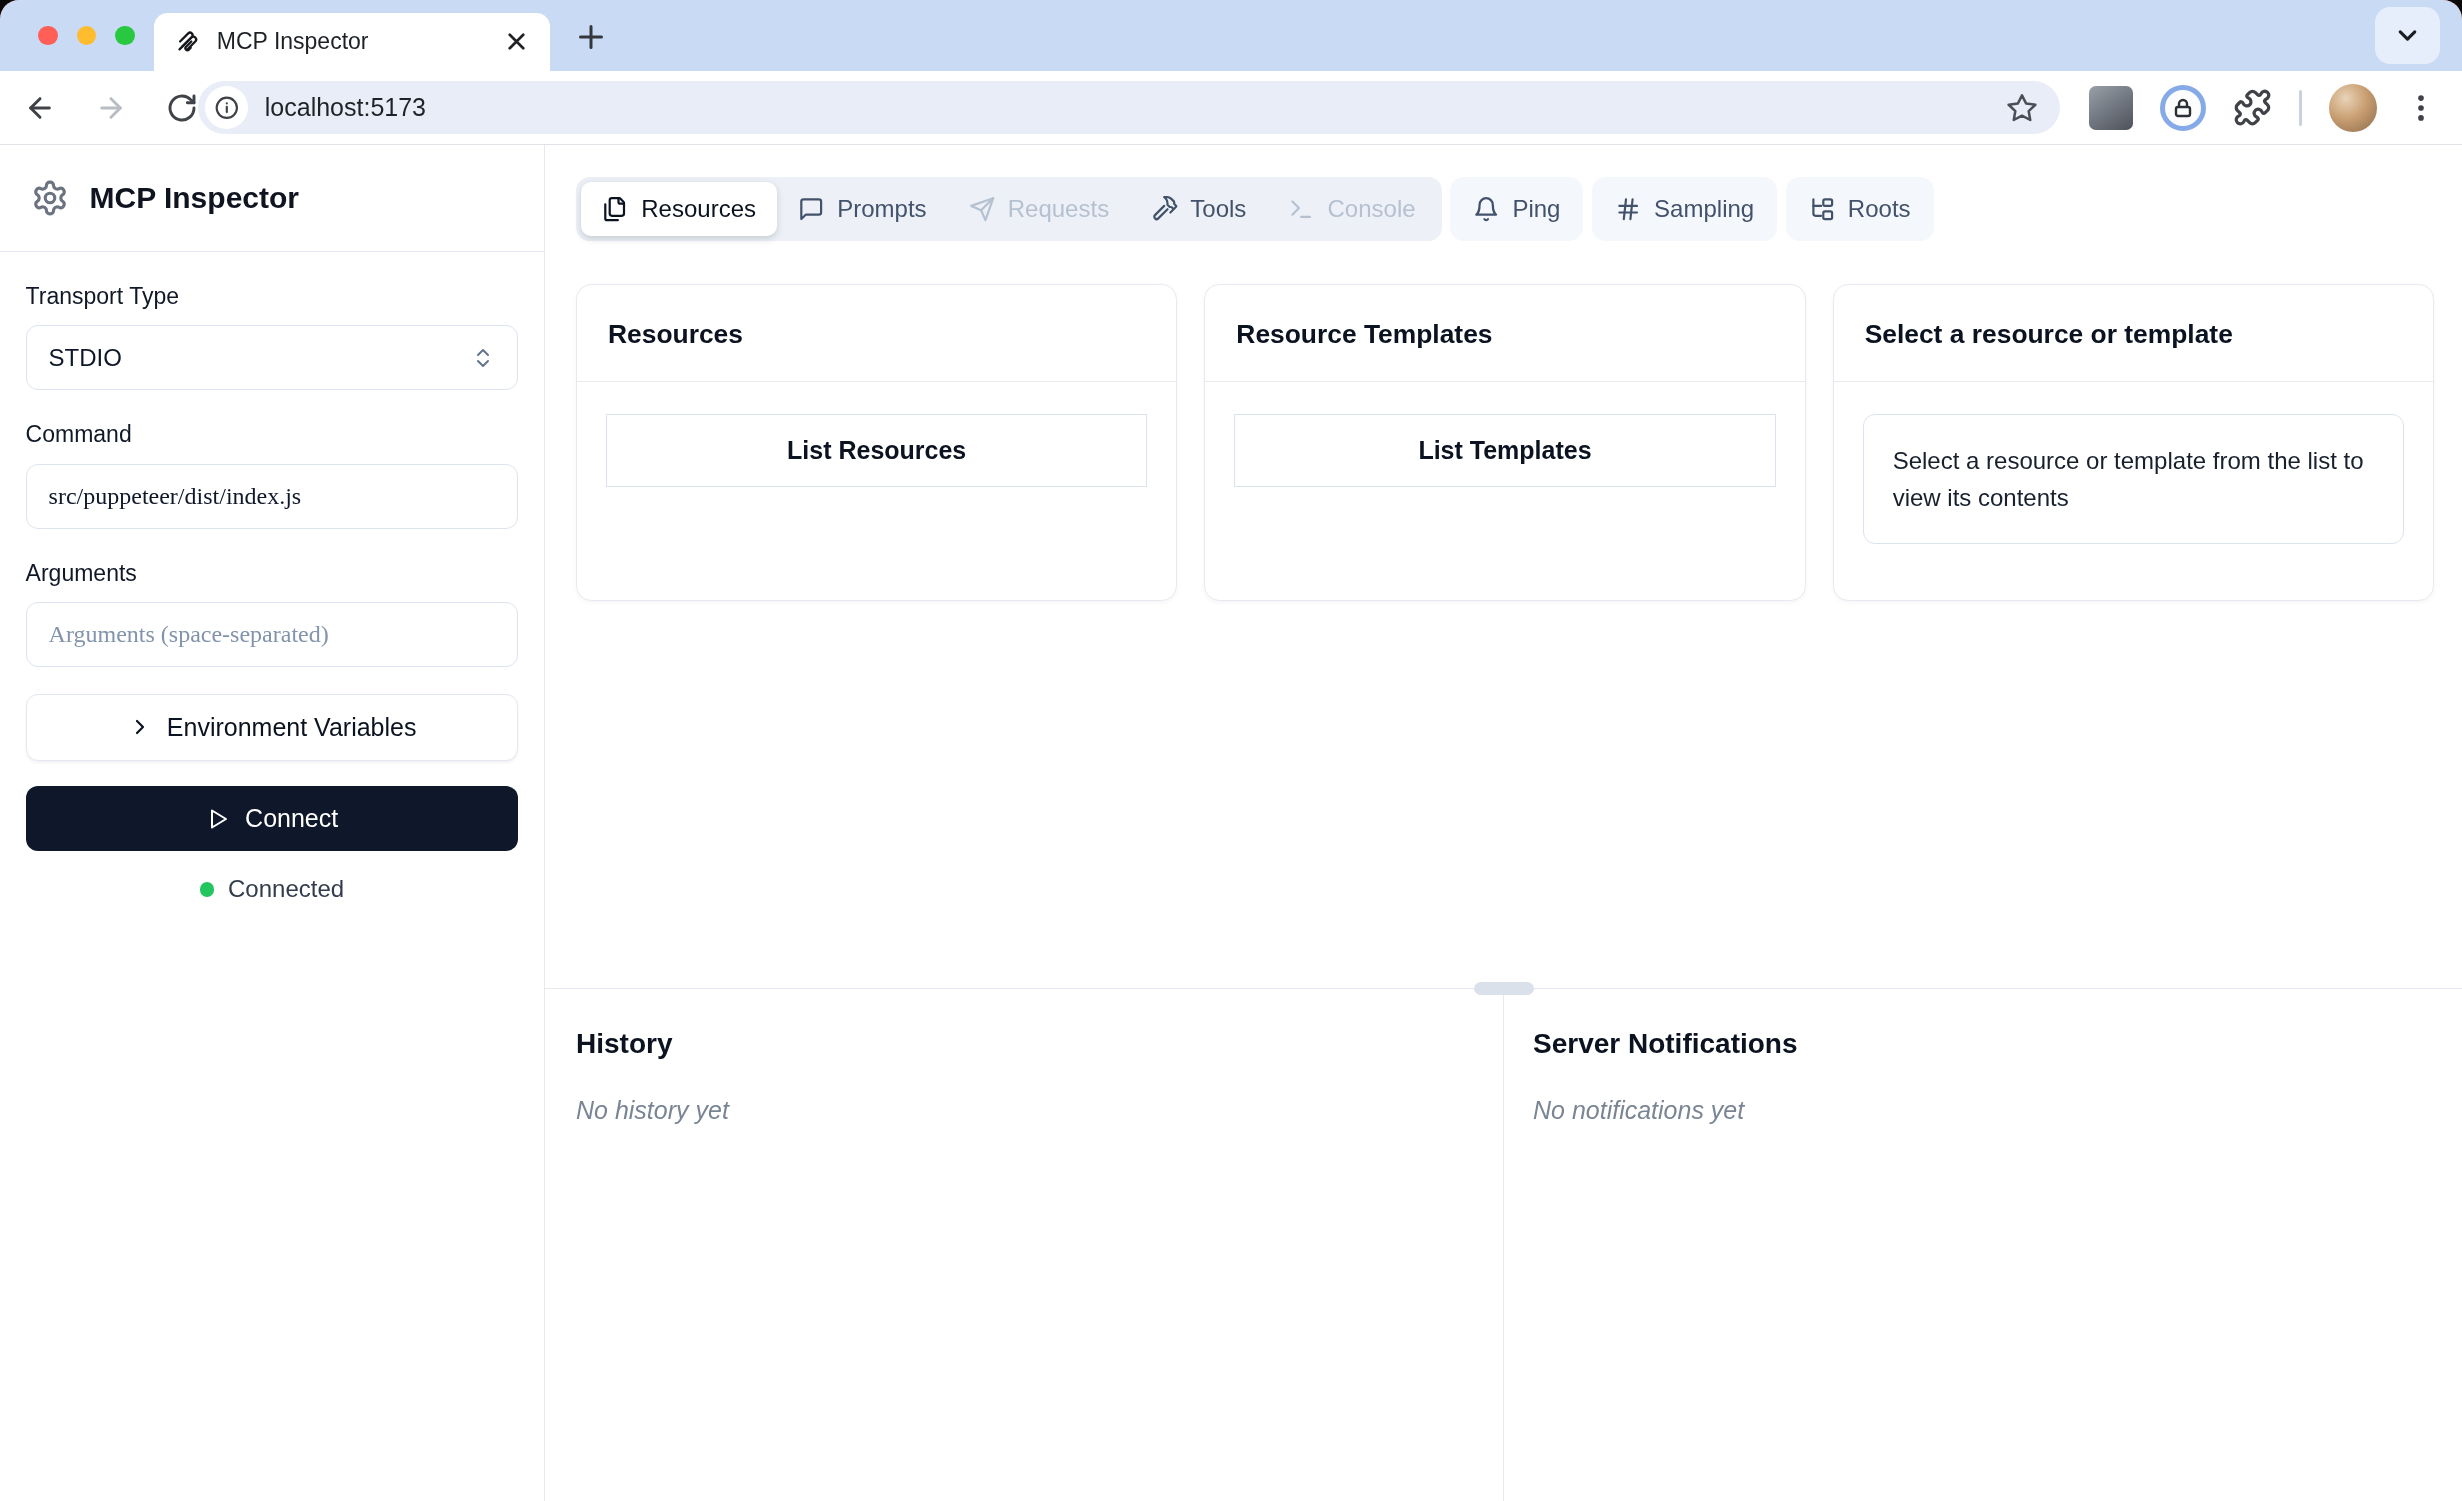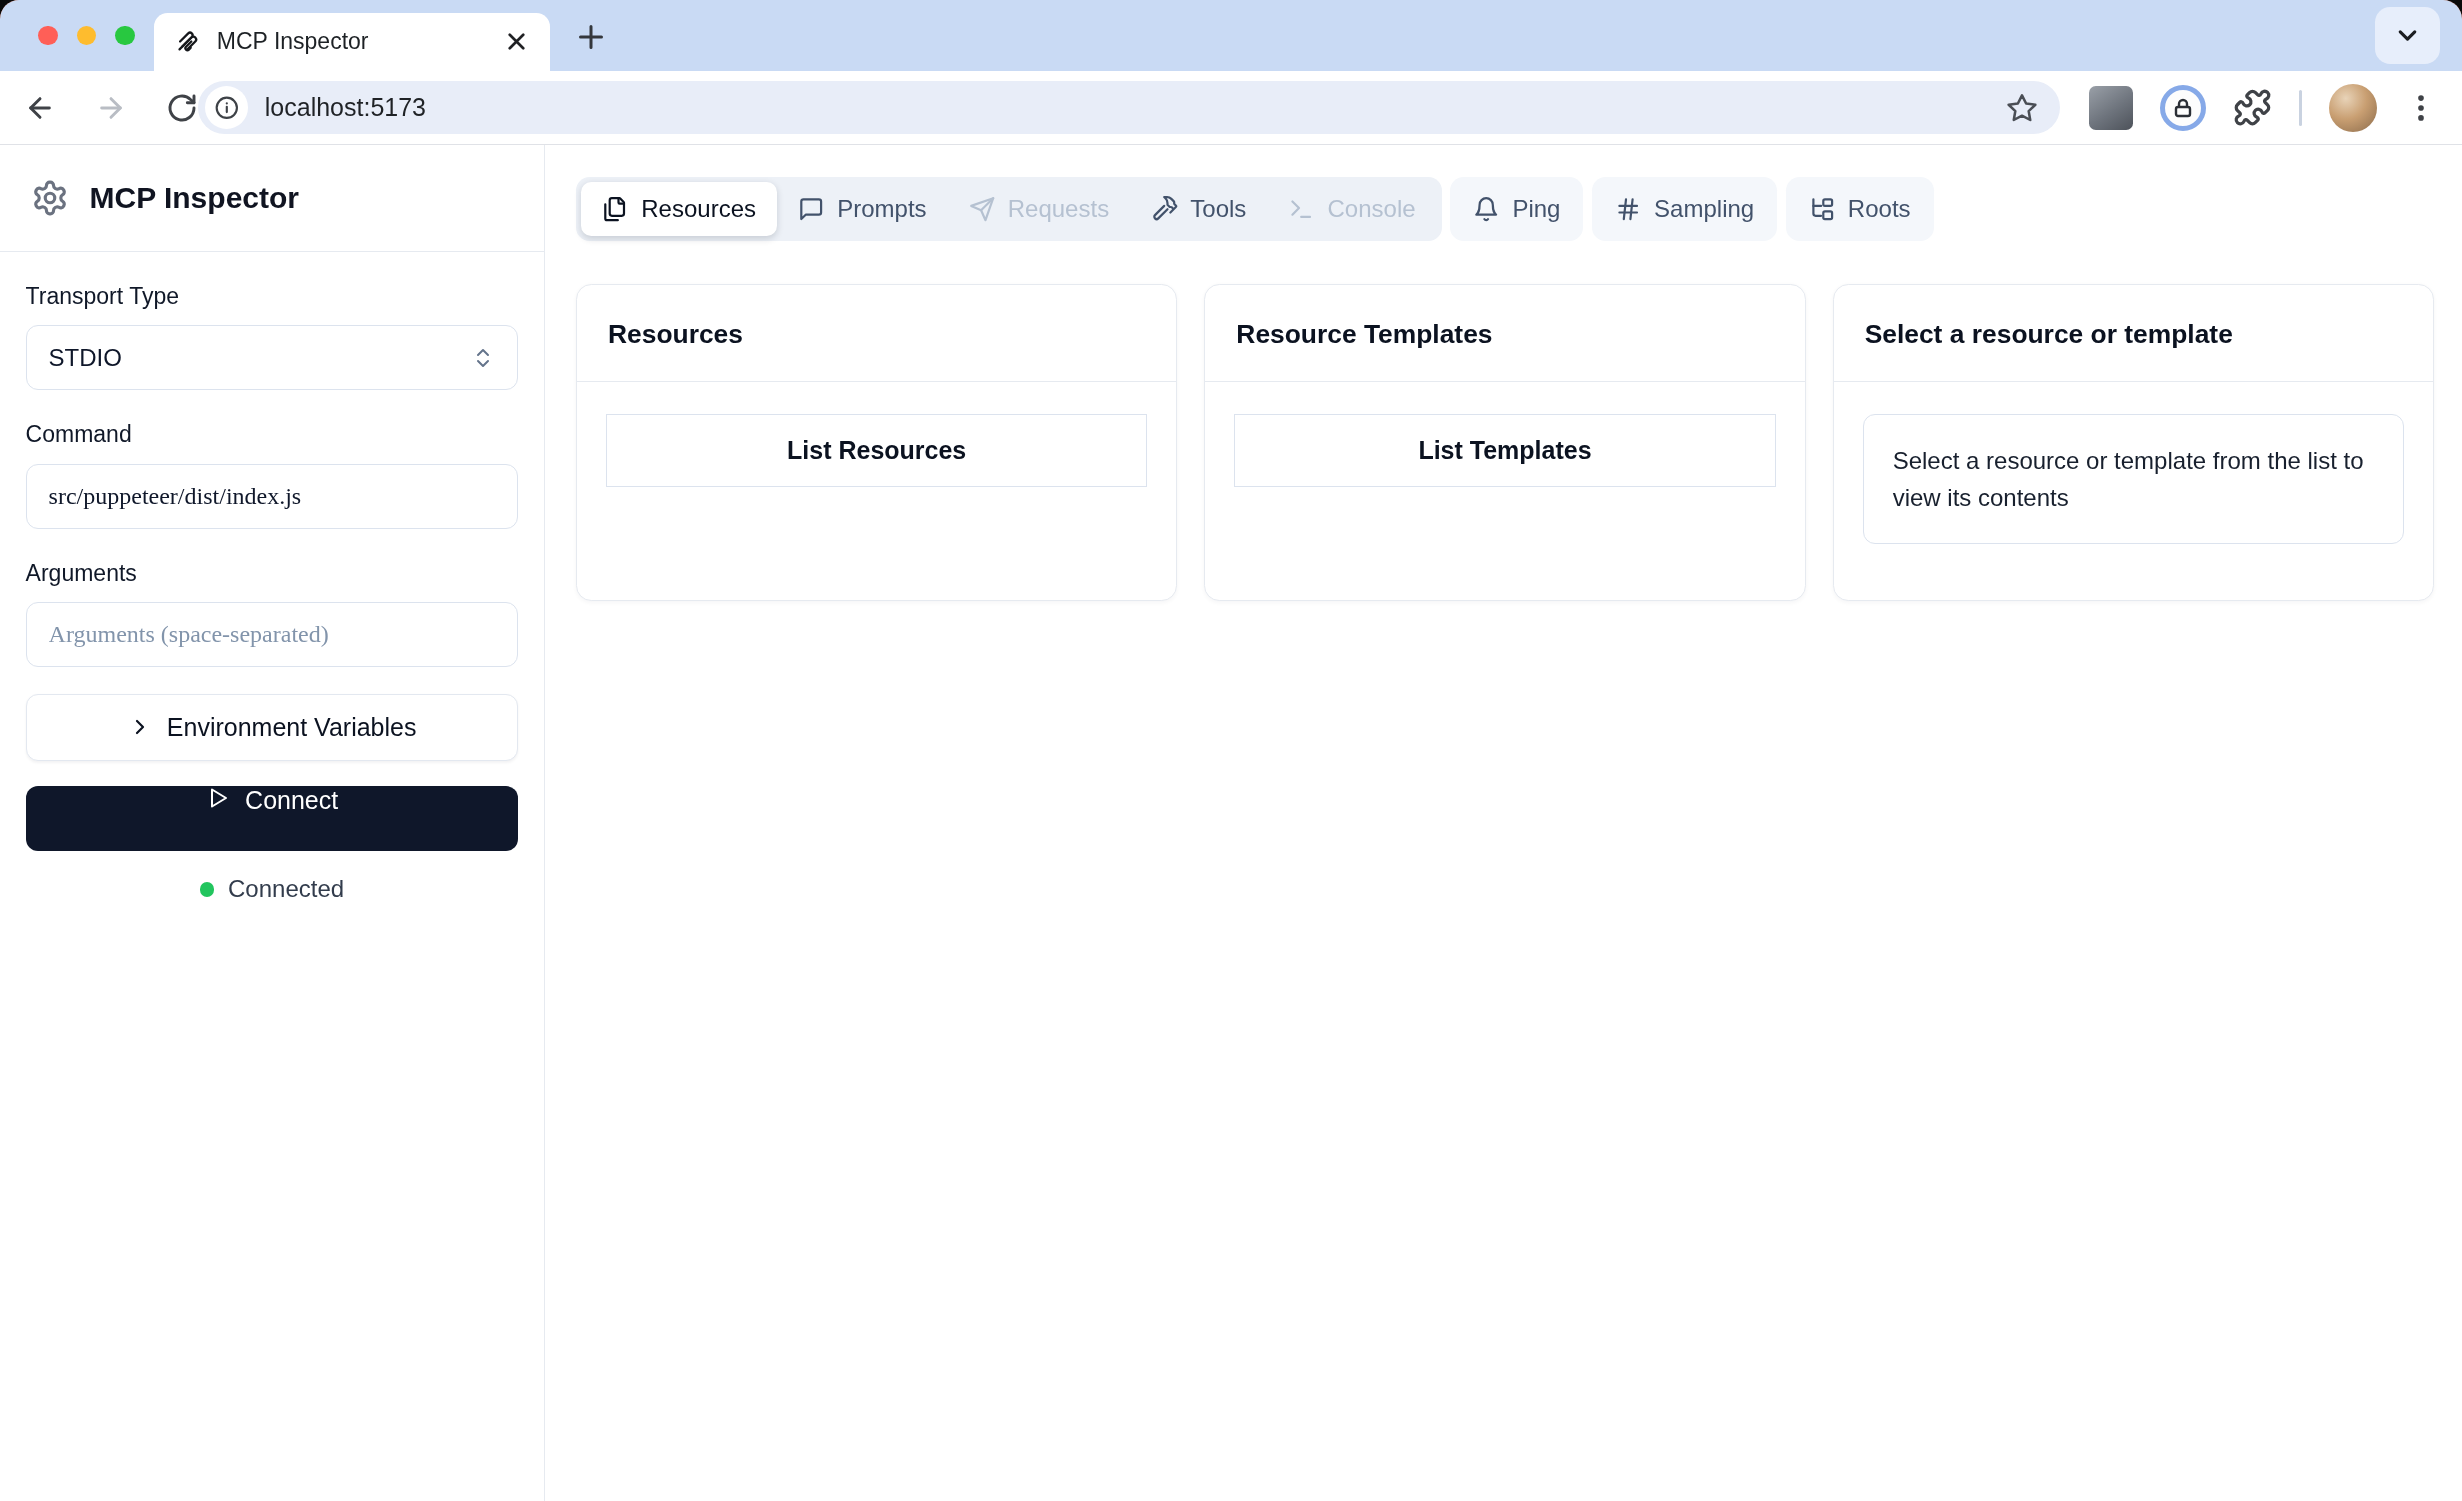--- a/index.html
+++ b/index.html
@@ -44,21 +44,21 @@
   .gear { width:38px; height:38px; color:#6b7280; flex:none; }
   .side-title { font-size:30px; font-weight:700; color:#101421; }
   .field-label { margin-top:31px; margin-bottom:15.3px; font-size:23px; font-weight:500; color:#101828; }
   .control { width:100%; height:65px; border:1.7px solid #dce3ee; border-radius:12px; background:#fff; display:flex; align-items:center; padding:0 22px; font-size:24px; color:#0f172a; }
   .select-control { justify-content:space-between; cursor:pointer; }
   .updown { width:24px; height:24px; color:#64748b; }
   .text-input { width:100%; height:65px; border:1.7px solid #dce3ee; border-radius:12px; padding:0 22px; font-size:24px; color:#0f172a; font-family:Liberation Serif, serif; outline:none; }
   .text-input::placeholder { color:#8294ab; }
   .env-btn { margin-top:27px; width:100%; height:67px; border:1.7px solid #e3e8f0; border-radius:12px; background:#fff; box-shadow:0 1.7px 2.6px rgba(16,24,40,.05); display:flex; align-items:center; justify-content:center; gap:15.3px; font-size:25px; font-weight:500; color:#0b1220; cursor:pointer; font-family:inherit; }
   .chev-r { width:24px; height:24px; color:#0b1220; }
-  .connect-btn { margin-top:25.6px; width:100%; height:65px; border:none; border-radius:12px; background:#0f172a; color:#fff; display:flex; justify-content:center; gap:15.3px; font-size:25px; font-weight:500; cursor:pointer; font-family:inherit; }
+  .connect-btn { margin-top:25.6px; width:100%; height:65px; border:none; border-radius:12px; background:#0f172a; color:#fff; display:flex; align-items:center; justify-content:center; gap:15.3px; font-size:25px; font-weight:500; cursor:pointer; font-family:inherit; }
   .play { width:24px; height:24px; color:#fff; }
   .status-row { margin-top:24px; display:flex; align-items:center; justify-content:center; gap:13.6px; }
   .status-dot { width:14.5px; height:14.5px; border-radius:50%; background:#22c55e; }
   .status-text { font-size:24px; color:#323c4c; }
 
   .main { flex:1; display:flex; flex-direction:column; min-width:0; }
   .main-top { height:843px; flex:none; padding:32px 28px 0 31px; }
   .tabbar { display:flex; align-items:center; gap:8.5px; }
   .tab-group { display:flex; align-items:center; background:#edf1f7; border-radius:13.6px; padding:5.1px; }
   .tab { display:flex; align-items:center; gap:12.8px; padding:12.8px 21px; border:none; background:transparent; border-radius:10.2px; font-size:24px; font-weight:500; color:#42526b; cursor:pointer; font-family:inherit; white-space:nowrap; }
@@ -298,16 +298,27 @@
             <div class="card-head">
               <span class="card-title">Select a resource or template</span>
             </div>
             <div class="card-body">
               <div class="select-box">Select a resource or template from the list to view its contents</div>
             </div>
           </div>
         </div>
       </div>
 
+      <div class="main-bottom">
+        <div class="drag-handle"></div>
+        <div class="pane-left">
+          <div class="pane-title">History</div>
+          <div class="pane-empty">No history yet</div>
+        </div>
+        <div class="pane-right">
+          <div class="pane-title">Server Notifications</div>
+          <div class="pane-empty">No notifications yet</div>
+        </div>
+      </div>
     </div>
   </div>
 </div>
 
 
 </body></html>

